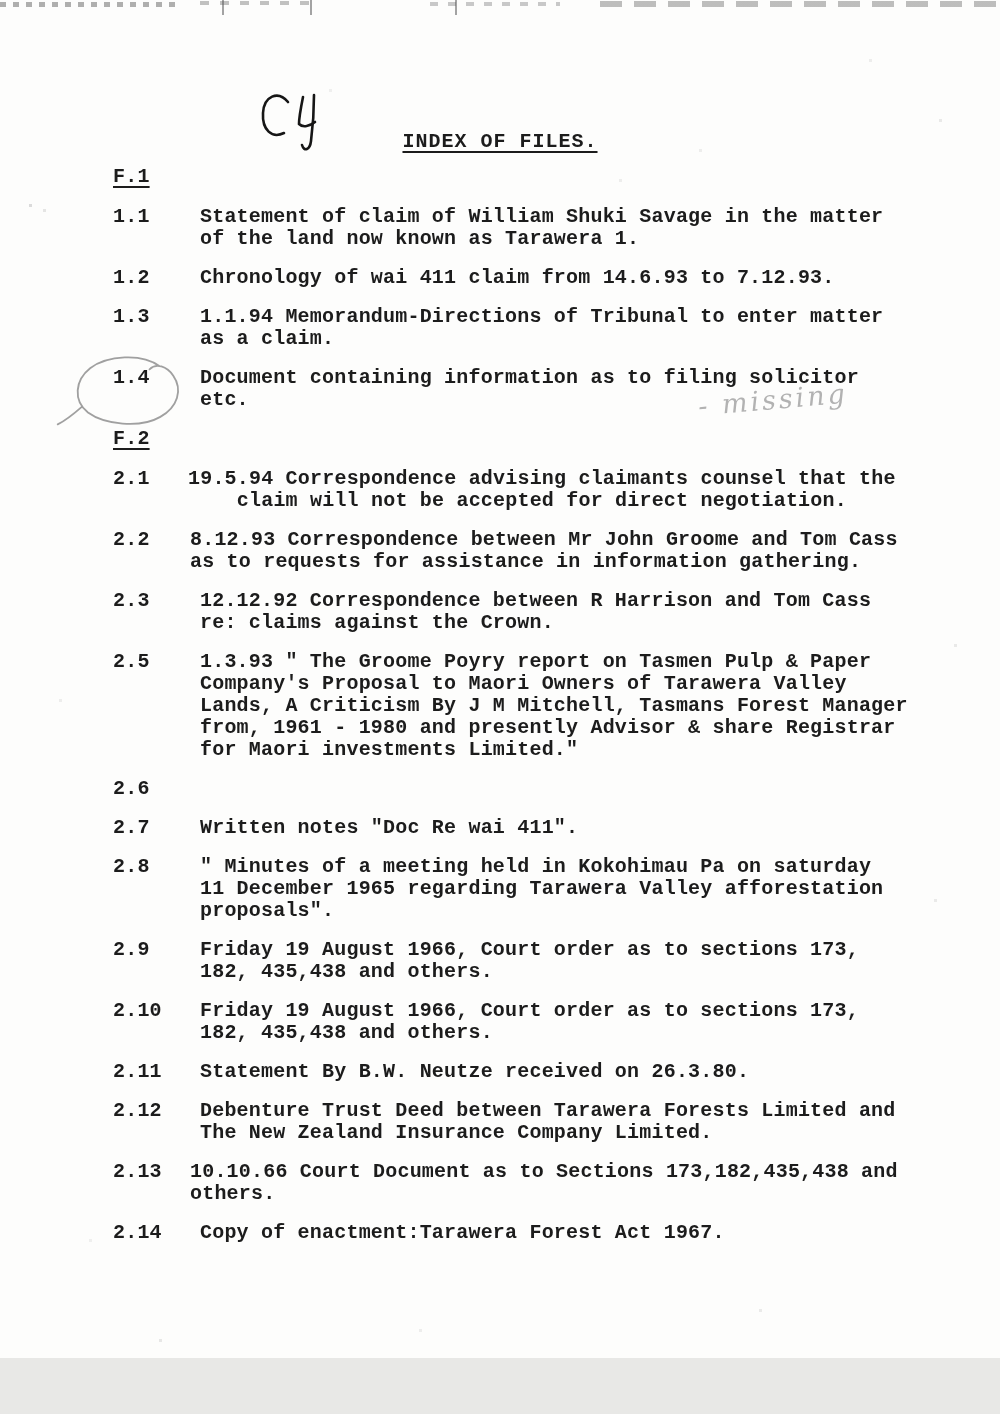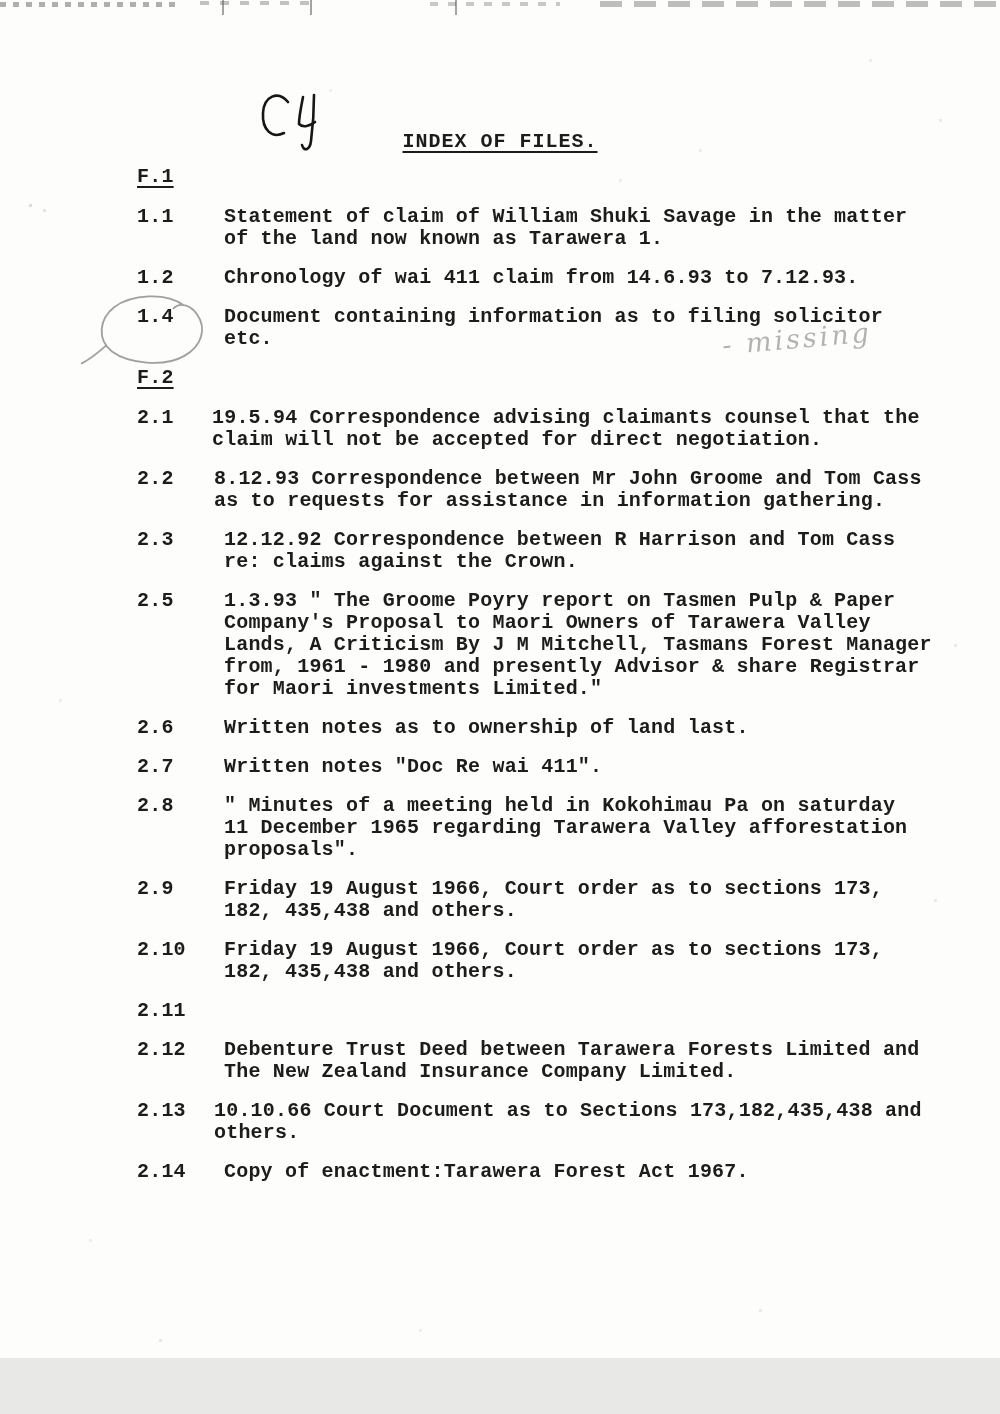--- a/index.html
+++ b/index.html
@@ -43,35 +43,35 @@
   }
   .title span{
     text-decoration:underline;
     text-decoration-thickness:2px;
     text-underline-offset:4px;
     letter-spacing:1px;
   }
   
   .c4{position:absolute;top:86px;left:258px;width:70px;height:70px;}
   
-  .content{position:relative;padding:166px 60px 0 113px;margin-left:24px;}
+  .content{position:relative;padding:166px 60px 0 113px;}
   .sec-heading{
     display:inline-block;
     text-decoration:underline;
     text-decoration-thickness:2px;
     text-underline-offset:4px;
     margin-bottom:18px;
   }
   .sec{margin:0;}
   .sec + .sec{margin-top:0;}
   .entry{display:flex;margin-bottom:17px;position:relative;}
   .num{width:87px;flex:none;position:relative;}
   .txt{white-space:pre-line;}
   .shift-l10{margin-left:-10px;}
-  .shift-l12{margin-left:-12px;}
+  .shift-l12{margin-left:-12px;text-align:center;}
   
   .pencil-circle{position:absolute;left:-38px;top:-14px;overflow:visible;pointer-events:none;}
   .pencil-circle path{fill:none;stroke:#8f8f8f;stroke-width:1.7;stroke-linecap:round;opacity:.85;}
   
   .missing-note{
     position:absolute;left:585px;top:22px;
     font-family:"DejaVu Serif",serif;
     font-style:italic;font-weight:400;
     font-size:27px;color:#9a9a9a;opacity:.75;
     transform:rotate(-5deg);
@@ -113,20 +113,25 @@
       <div class="entry">
         <div class="num">1.1</div>
         <div class="txt">Statement of claim of William Shuki Savage in the matter
 of the land now known as Tarawera 1.</div>
       </div>
       <div class="entry">
         <div class="num">1.2</div>
         <div class="txt">Chronology of wai 411 claim from 14.6.93 to 7.12.93.</div>
       </div>
       <div class="entry">
+        <div class="num">1.3</div>
+        <div class="txt">1.1.94 Memorandum-Directions of Tribunal to enter matter
+as a claim.</div>
+      </div>
+      <div class="entry">
         <div class="num">1.4</div>
         <svg class="pencil-circle" width="108" height="78" viewBox="0 0 100 72">
           <path d="M 78,12 C 62,0 30,2 14,14 C 0,25 -2,44 12,55 C 27,66 60,70 79,59 C 95,50 100,34 91,21 C 85,12 75,9 69,15"></path>
           <path d="M 6,50 C -2,57 -10,63 -16,66"></path>
         </svg>
         <div class="txt">Document containing information as to filing solicitor
 etc.</div>
         <div class="missing-note">- missing</div>
       </div>
     </div>
@@ -151,21 +156,20 @@
       <div class="entry">
         <div class="num">2.5</div>
         <div class="txt">1.3.93 " The Groome Poyry report on Tasmen Pulp &amp; Paper
 Company's Proposal to Maori Owners of Tarawera Valley
 Lands, A Criticism By J M Mitchell, Tasmans Forest Manager
 from, 1961 - 1980 and presently Advisor &amp; share Registrar
 for Maori investments Limited."</div>
       </div>
       <div class="entry">
         <div class="num">2.6</div>
-        <div class="txt">Written notes as to ownership of land last.</div>
       </div>
       <div class="entry">
         <div class="num">2.7</div>
         <div class="txt">Written notes "Doc Re wai 411".</div>
       </div>
       <div class="entry">
         <div class="num">2.8</div>
         <div class="txt">" Minutes of a meeting held in Kokohimau Pa on saturday
 11 December 1965 regarding Tarawera Valley afforestation
 proposals".</div>
@@ -175,20 +179,21 @@
         <div class="txt">Friday 19 August 1966, Court order as to sections 173,
 182, 435,438 and others.</div>
       </div>
       <div class="entry">
         <div class="num">2.10</div>
         <div class="txt">Friday 19 August 1966, Court order as to sections 173,
 182, 435,438 and others.</div>
       </div>
       <div class="entry">
         <div class="num">2.11</div>
+        <div class="txt">Statement By B.W. Neutze received on 26.3.80.</div>
       </div>
       <div class="entry">
         <div class="num">2.12</div>
         <div class="txt">Debenture Trust Deed between Tarawera Forests Limited and
 The New Zealand Insurance Company Limited.</div>
       </div>
       <div class="entry">
         <div class="num">2.13</div>
         <div class="txt shift-l10">10.10.66 Court Document as to Sections 173,182,435,438 and
 others.</div>

